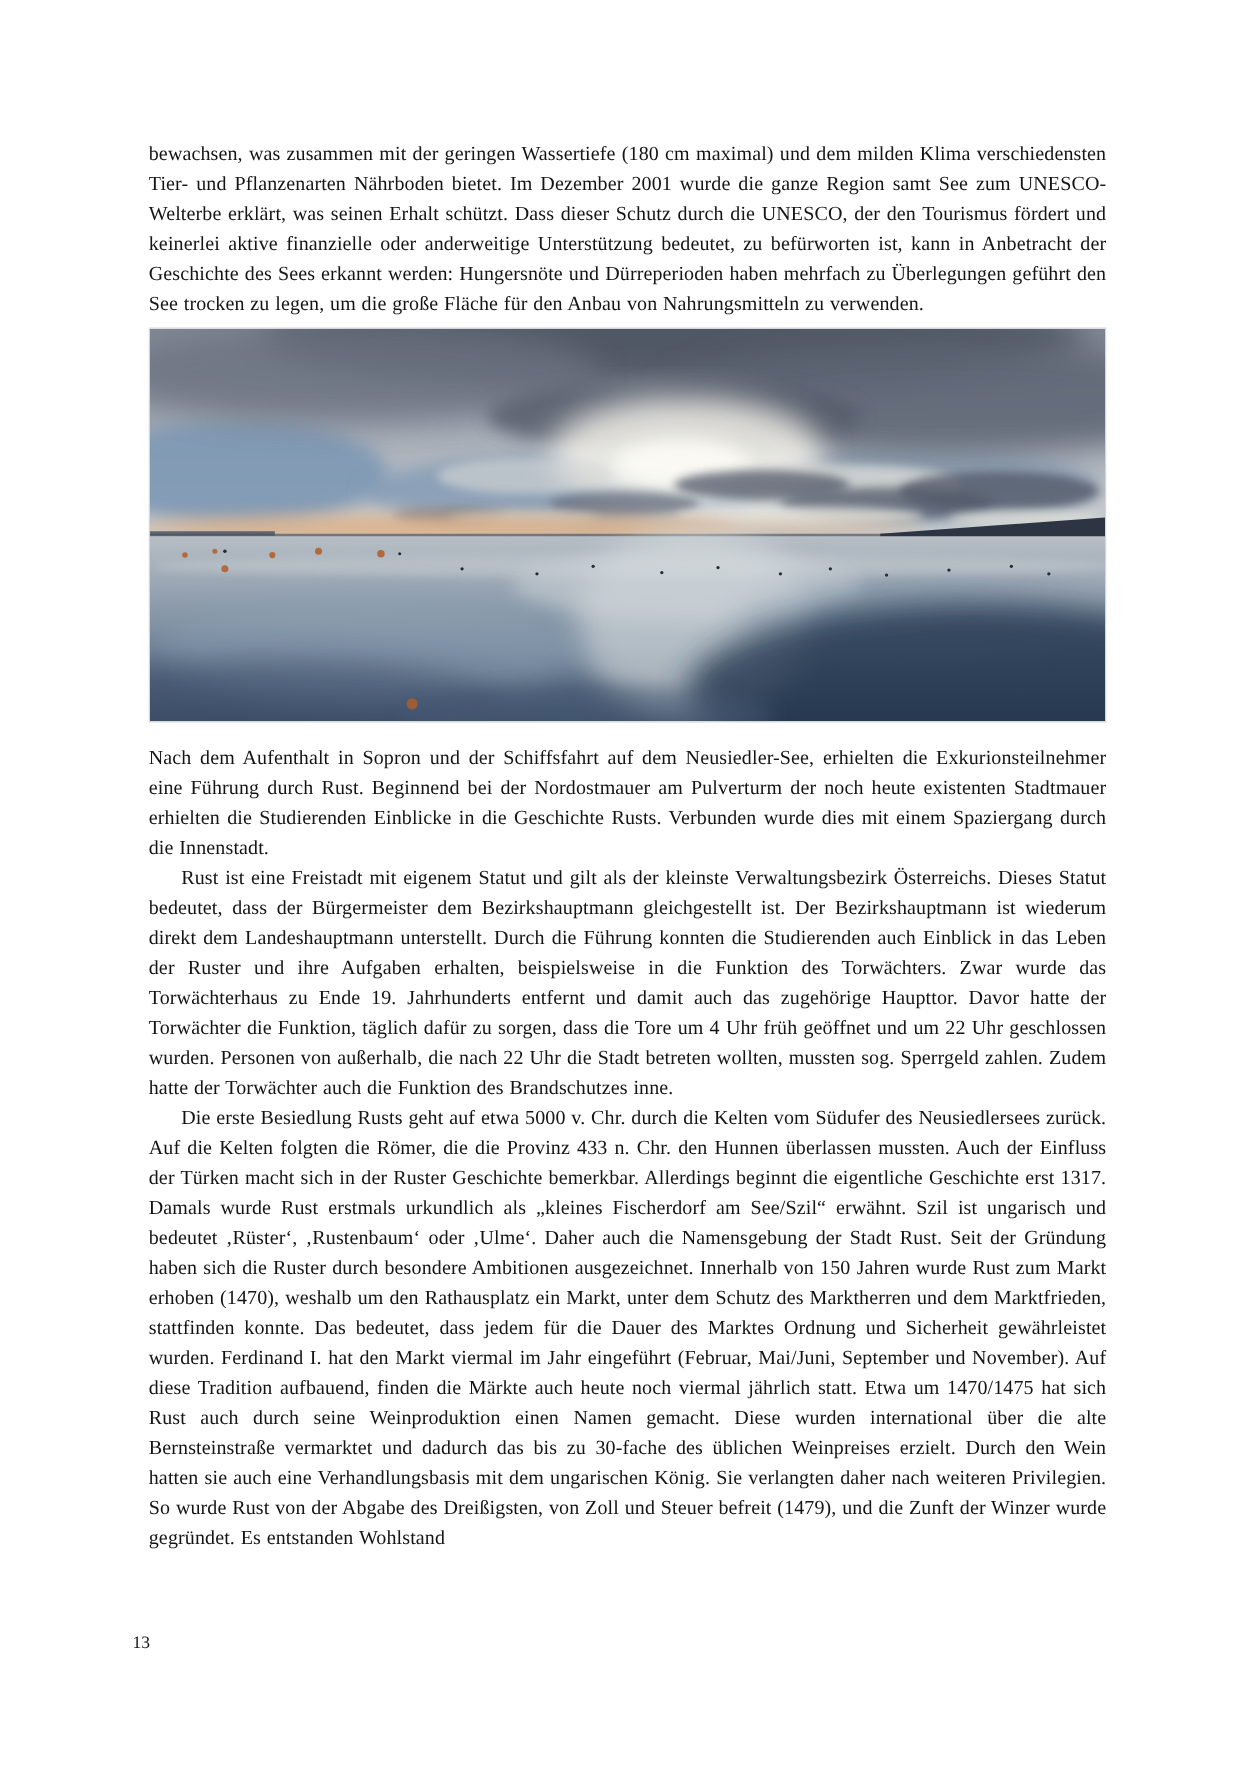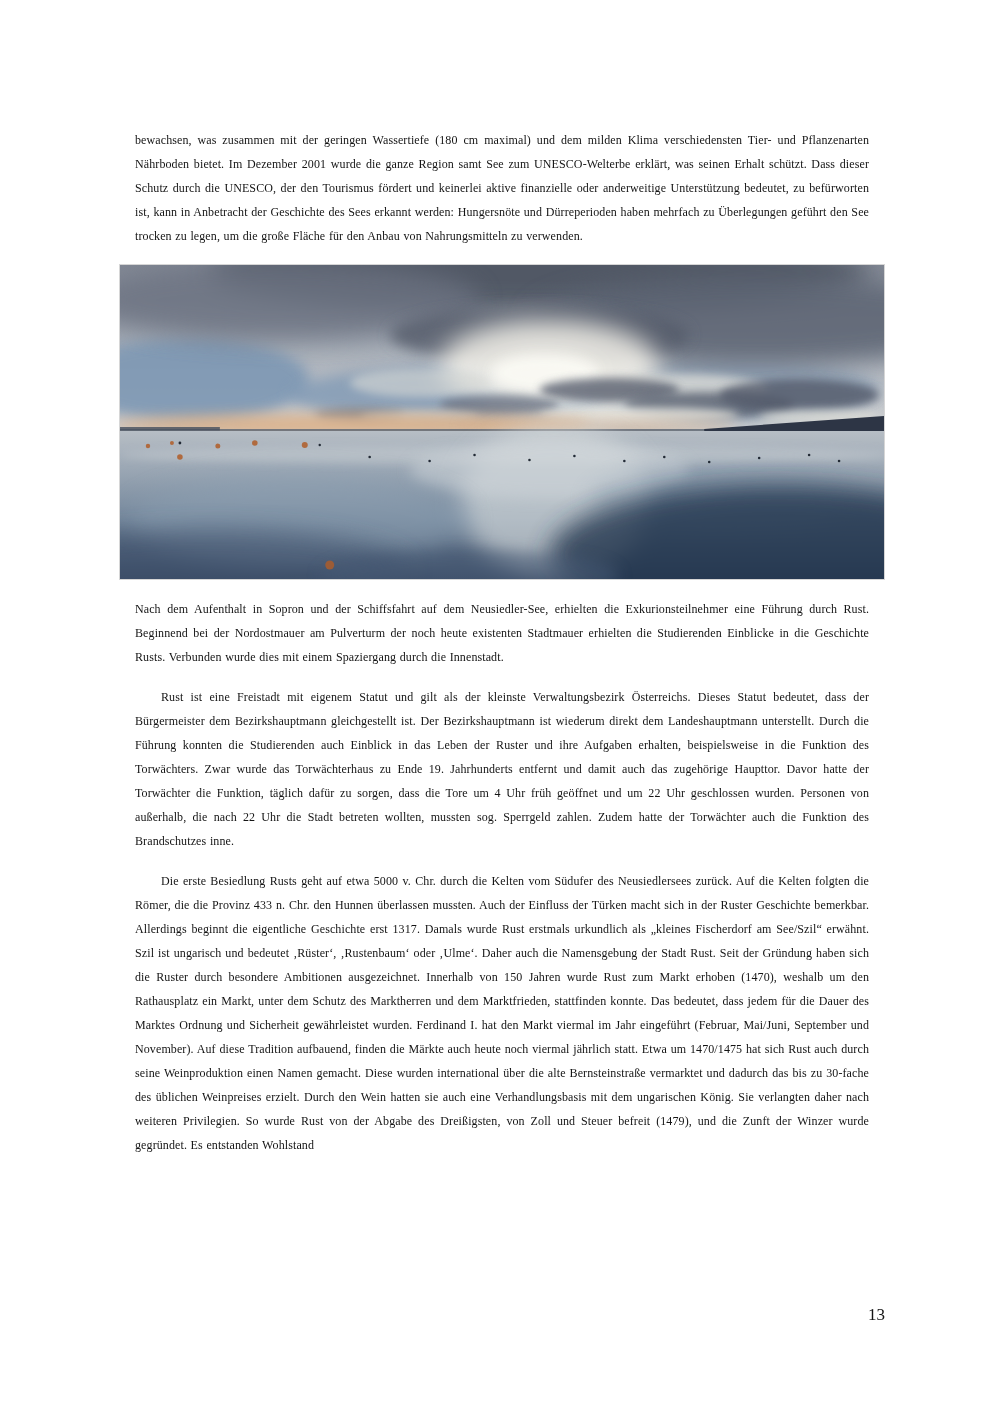--- a/index.html
+++ b/index.html
@@ -12,44 +12,43 @@
     color: #141414;
     overflow: hidden;
   }
   #column {
     position: absolute;
     left: 119px;
     top: 112px;
     width: 766px;
   }
   .para {
-    margin: 16px;
-    font-size: 12px;
+    margin: 0;
+    font-size: 16px;
     line-height: 24px;
     text-align: justify;
     letter-spacing: 0.1px;
     word-spacing: 0.5px;
   }
   .para.indent { text-indent: 26px; }
   .italic { }
   #photo-frame {
     width: 764px;
     height: 314px;
     margin: 6px 0 17px 0;
     border: 1px solid #d6d6d6;
     overflow: hidden;
   }
   #photo-frame svg { display: block; width: 100%; height: 100%; }
   #page-number {
     position: absolute;
-    left: 119px;
+    left: 106px;
     top: 1303px;
     width: 766px;
-    text-align: right;
-    font-size: 17px;
+    font-size: 14px;
     line-height: 24px;
   }
 </style>
 </head>
 <body>
 
 <div id="page">
   <div id="column">
 
     <p class="para">bewachsen, was zusammen mit der geringen Wassertiefe (180 cm maximal) und dem milden Klima verschiedensten Tier- und Pflanzenarten Nährboden bietet. Im Dezember 2001 wurde die ganze Region samt See zum UNESCO-Welterbe erklärt, was seinen Erhalt schützt. Dass dieser Schutz durch die UNESCO, der den Tourismus fördert und keinerlei aktive finanzielle oder anderweitige Unterstützung bedeutet, zu befürworten ist, kann in Anbetracht der Geschichte des Sees erkannt werden: Hungersnöte und Dürreperioden haben mehrfach zu Überlegungen geführt den See trocken zu legen, um die große Fläche für den Anbau von Nahrungsmitteln zu verwenden.</p>

